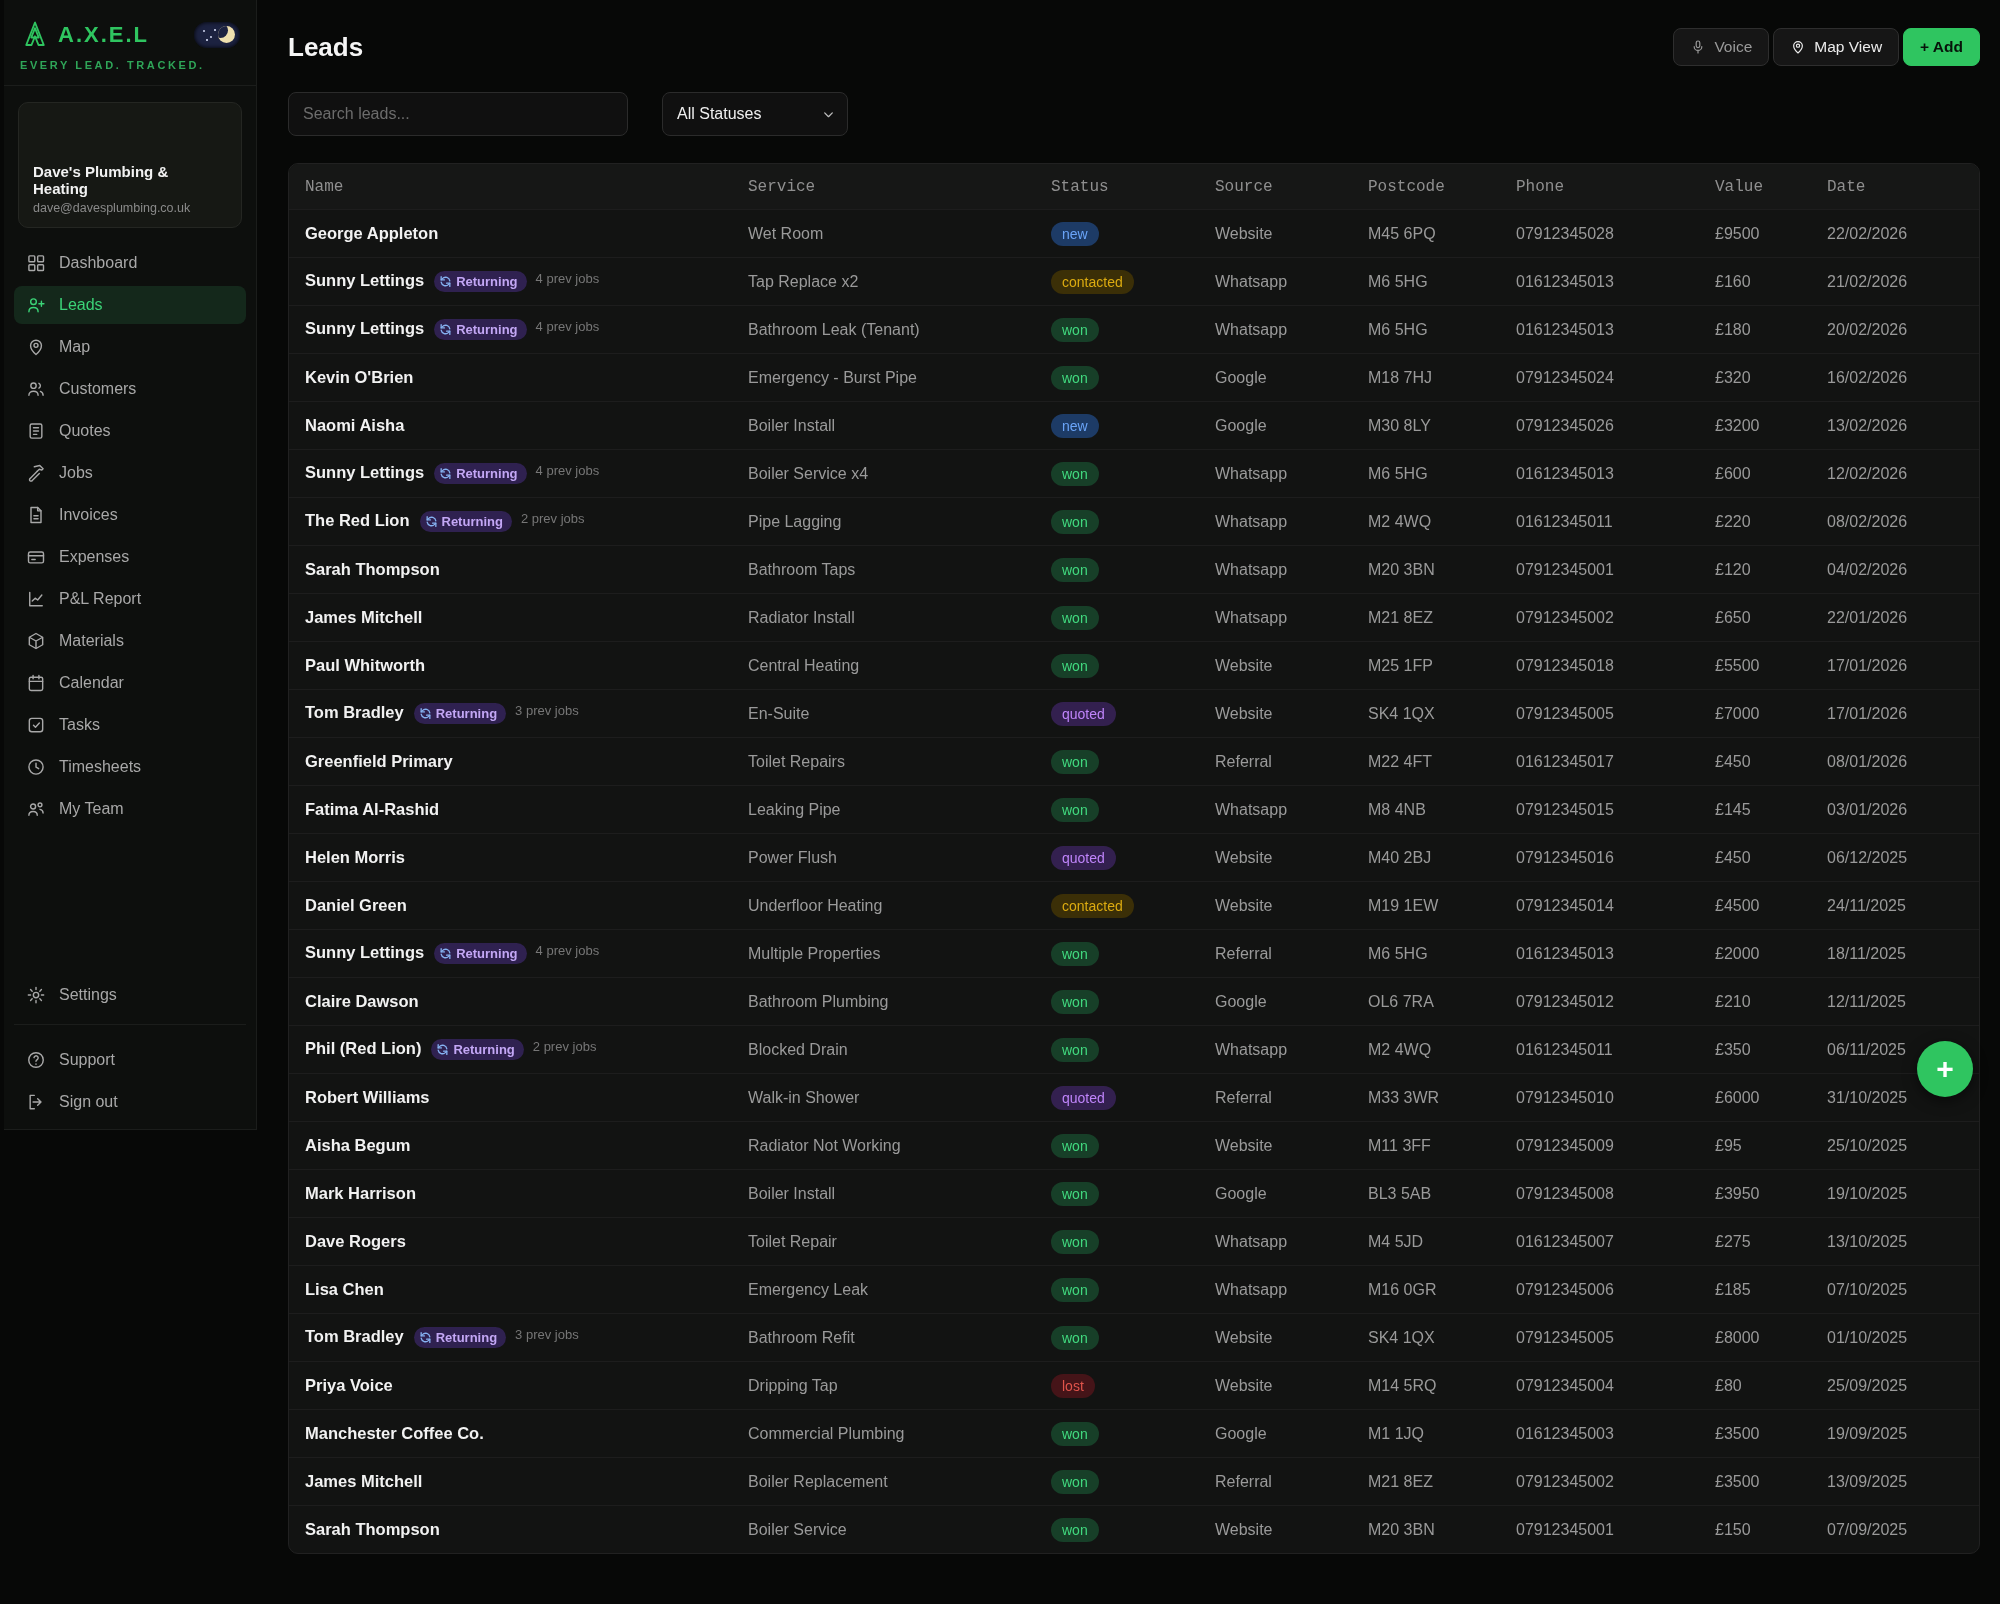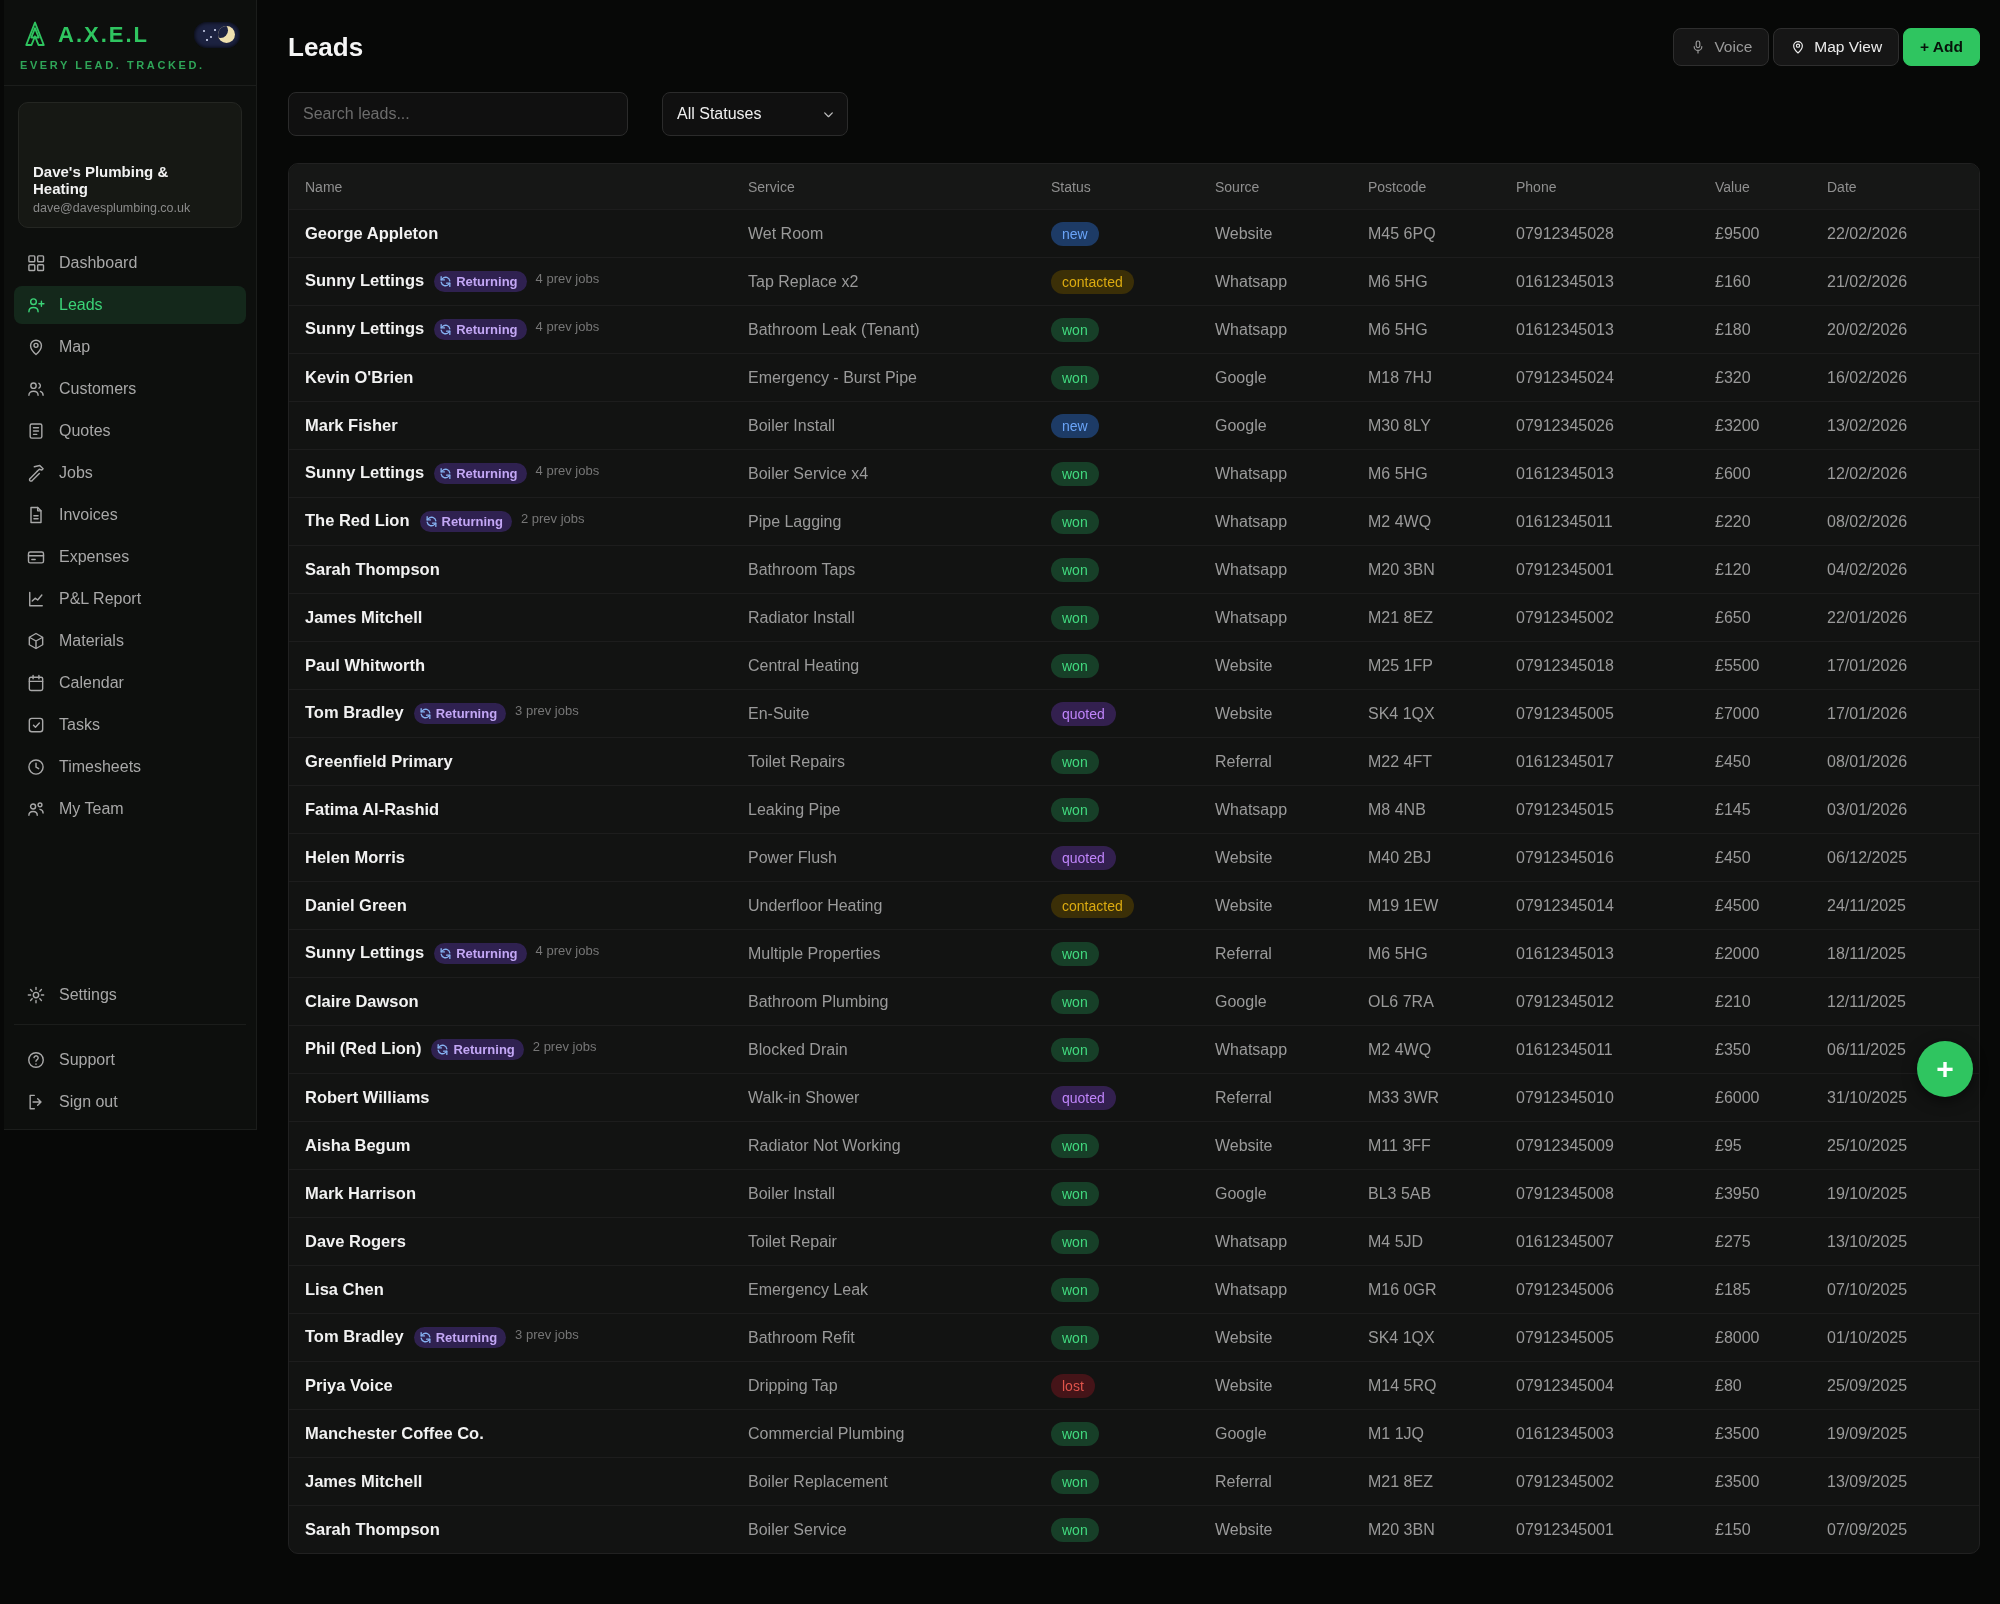--- a/index.html
+++ b/index.html
@@ -73,21 +73,21 @@
   .status-select svg { width:13px; height:13px; color:#bdbdbd; }
   
   .table-card {
     margin-top:27px; background:#121312; border:1px solid #212121; border-radius:10px; overflow:hidden;
   }
   .tr, .thead {
     display:grid;
     grid-template-columns:443px 303px 164px 153px 148px 199px 112px 1fr;
     align-items:center;
   }
-  .thead { height:45px; background:#161716; color:#8f8f8f; font-size:14px; }
+  .thead { height:45px; background:#161716; color:#8f8f8f; font-size:16px;font-family:Liberation Mono, monospace; }
   .th { padding-left:16px; }
   .tr { height:48px; border-top:1px solid #1d1d1d; }
   .td { padding-left:16px; color:#9a9a9a; font-size:16px; white-space:nowrap; overflow:hidden; }
   .td-name { display:flex; align-items:flex-start; }
   .lead-name { color:#f2f2f2; font-weight:bold; font-size:16.5px; }
   .ret-badge {
     display:inline-flex; align-items:center; gap:4px; margin-left:10px;
     background:#2f2150; color:#c3a7f5; font-size:13px; font-weight:bold;
     border-radius:999px; padding:3px 9px 3px 5px;
   }
@@ -385,21 +385,21 @@
     <div class="td">Emergency - Burst Pipe</div>
     <div class="td"><span class="pill pill-won">won</span></div>
     <div class="td">Google</div>
     <div class="td">M18 7HJ</div>
     <div class="td">07912345024</div>
     <div class="td">£320</div>
     <div class="td">16/02/2026</div>
   </div>
         <div class="tr">
     <div class="td td-name">
-      <span class="lead-name">Mark Fisher</span>
+      <span class="lead-name">Naomi Aisha</span>
 
     </div>
     <div class="td">Boiler Install</div>
     <div class="td"><span class="pill pill-new">new</span></div>
     <div class="td">Google</div>
     <div class="td">M30 8LY</div>
     <div class="td">07912345026</div>
     <div class="td">£3200</div>
     <div class="td">13/02/2026</div>
   </div>

